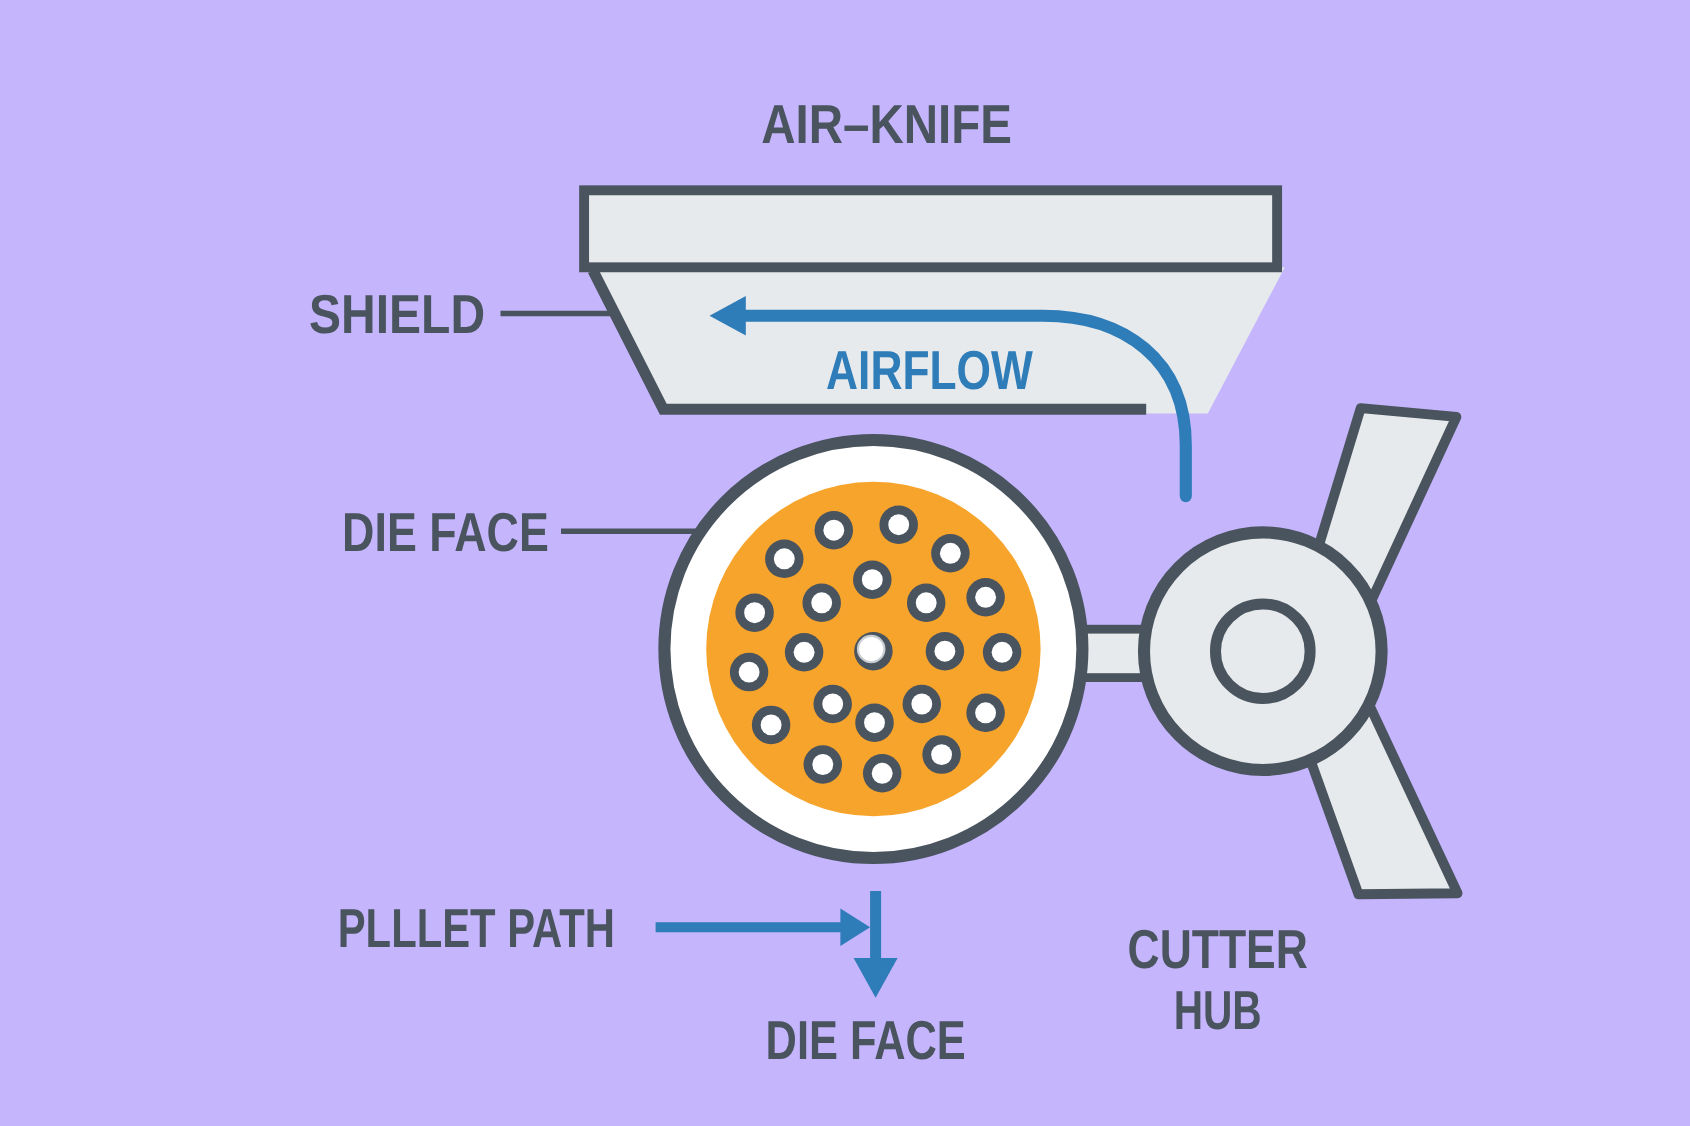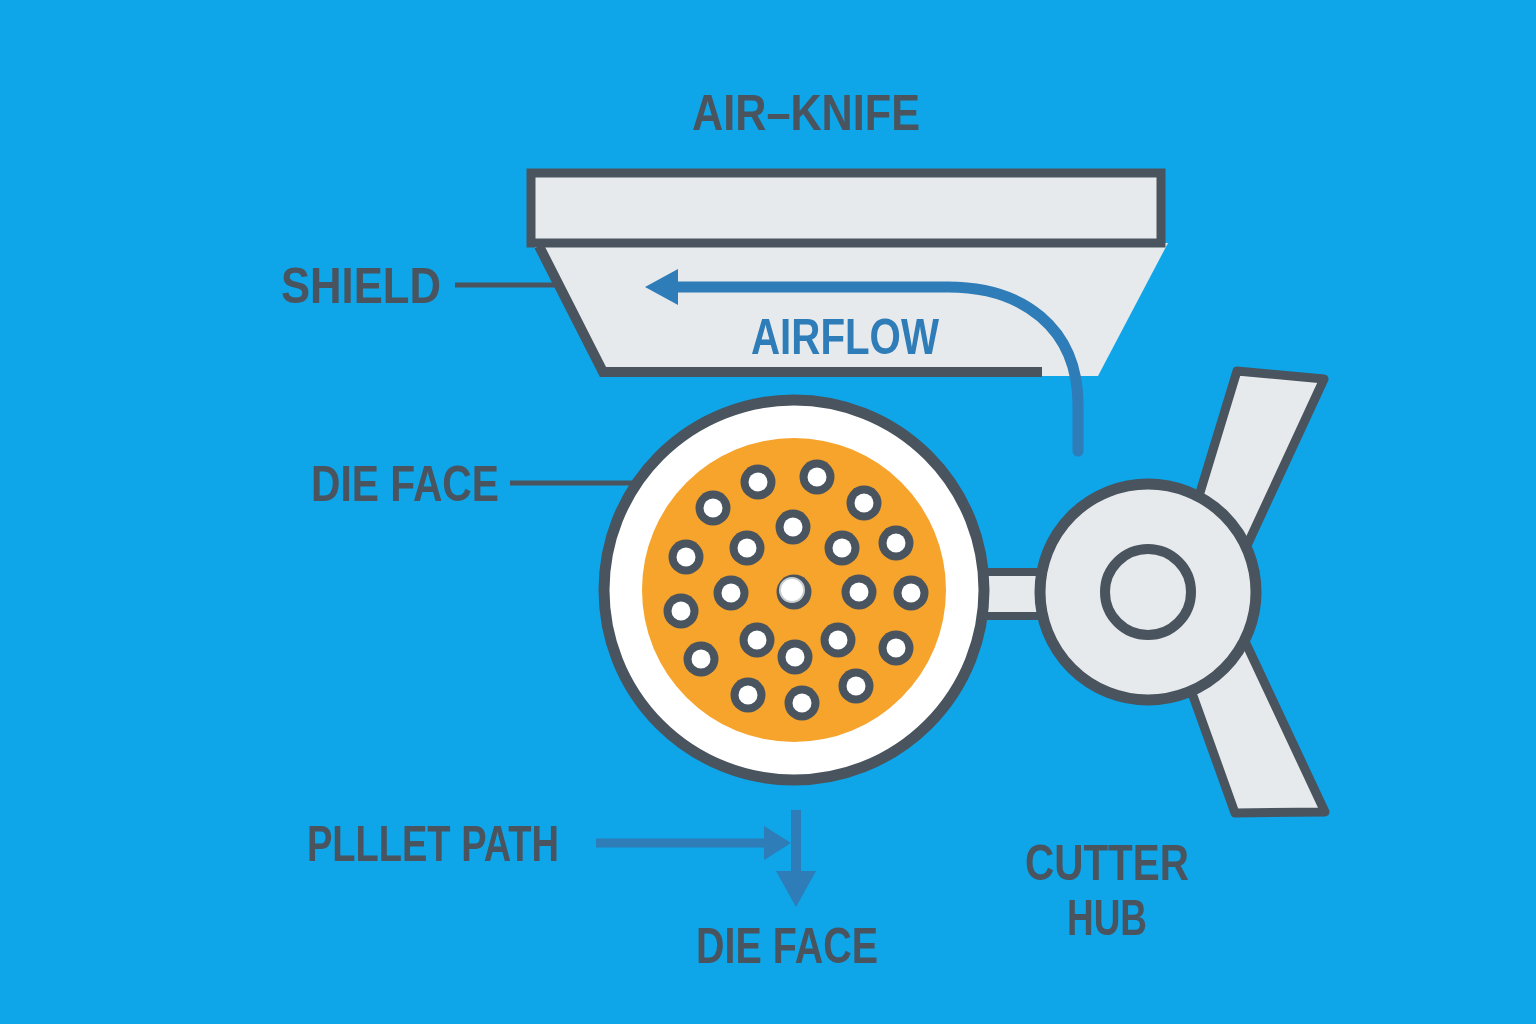--- a/index.html
+++ b/index.html
@@ -1,20 +1,20 @@
 <!DOCTYPE html>
 <html><head>
 <meta charset="utf-8">
 <style>
   html, body { margin: 0; padding: 0; background: #ffffff; }
   .stage {
     position: relative;
     width: 1536px;
     height: 1024px;
-    background: #0ea5e9;
+    background: #c4b5fd;
     overflow: hidden;
   }
   svg { display: block; }
   text {
     font-family: "Liberation Sans", "DejaVu Sans", sans-serif;
     font-weight: bold;
     fill: #4a545e;
   }
   .lbl      { font-size: 50px; }
   .lbl-blue { fill: #2e7cb8; }

